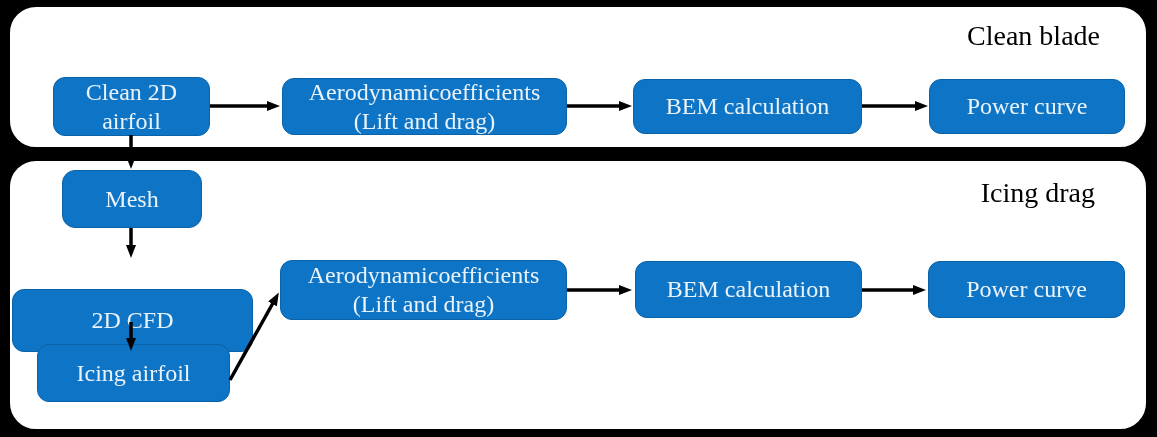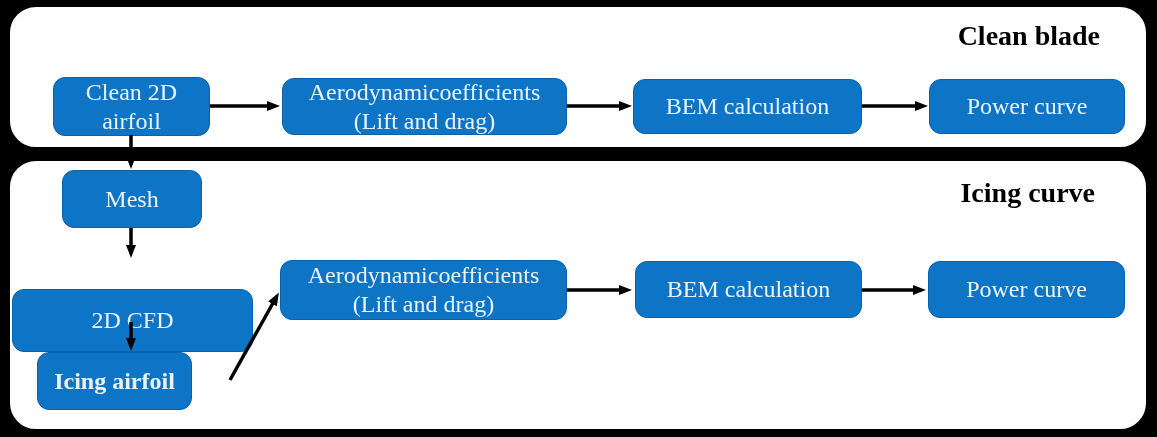--- a/index.html
+++ b/index.html
@@ -21,21 +21,21 @@
     border: 4px solid #000000;
     border-radius: 30px;
     box-sizing: border-box;
   }
   #panel-clean { left: 6px; top: 3px;   width: 1144px; height: 148px; }
   #panel-icing { left: 6px; top: 157px; width: 1144px; height: 276px; }
 
   .section-title {
     position: absolute;
     font-family: "Liberation Serif", serif;
-    font-weight: bold;
+    font-weight: normal;
     font-size: 28px;
     color: #000000;
     white-space: nowrap;
   }
   #title-clean { top: 20px;  right: 57px; }
   #title-icing { top: 177px; right: 62px; }
 
   .node {
     position: absolute;
     background: #0e75c6;
@@ -51,23 +51,23 @@
     align-items: center;
     justify-content: center;
     text-align: center;
     white-space: nowrap;
   }
   #n-clean-airfoil { left: 53px;  top: 77px;  width: 157px; height: 59px; text-align: center; }
   #n-aero-clean    { left: 282px; top: 78px;  width: 285px; height: 57px; }
   #n-bem-clean     { left: 633px; top: 79px;  width: 229px; height: 55px; }
   #n-power-clean   { left: 929px; top: 79px;  width: 196px; height: 55px; }
 
-  #n-mesh          { left: 62px;  top: 170px; width: 140px; height: 58px; }
+  #n-mesh          { left: 62px;  top: 170px; width: 140px; height: 58px; border-radius: 13px; }
   #n-cfd           { left: 12px;  top: 259px; width: 241px; height: 63px; margin-top: 30px; }
-  #n-icing-airfoil { left: 37px;  top: 352px; width: 155px; height: 58px; font-weight: bold; }
+  #n-icing-airfoil { left: 37px;  top: 344px; width: 193px; height: 58px; }
   #n-aero-icing    { left: 280px; top: 260px; width: 287px; height: 60px; }
   #n-bem-icing     { left: 635px; top: 261px; width: 227px; height: 57px; }
   #n-power-icing   { left: 928px; top: 261px; width: 197px; height: 57px; }
 
   #arrows {
     position: absolute;
     left: 0; top: 0;
     width: 1157px;
     height: 437px;
     pointer-events: none;
@@ -75,21 +75,21 @@
 </style>
 </head>
 <body>
 
 <div id="canvas">
 
   <div class="panel" id="panel-clean"></div>
   <div class="panel" id="panel-icing"></div>
 
   <div class="section-title" id="title-clean">Clean blade</div>
-  <div class="section-title" id="title-icing">Icing curve</div>
+  <div class="section-title" id="title-icing">Icing drag</div>
 
   <div class="node" id="n-clean-airfoil">
     <span>Clean 2D</span>
     <span>airfoil</span>
   </div>
   <div class="node" id="n-aero-clean">
     <span>Aerodynamicoefficients</span>
     <span>(Lift and drag)</span>
   </div>
   <div class="node" id="n-bem-clean">

